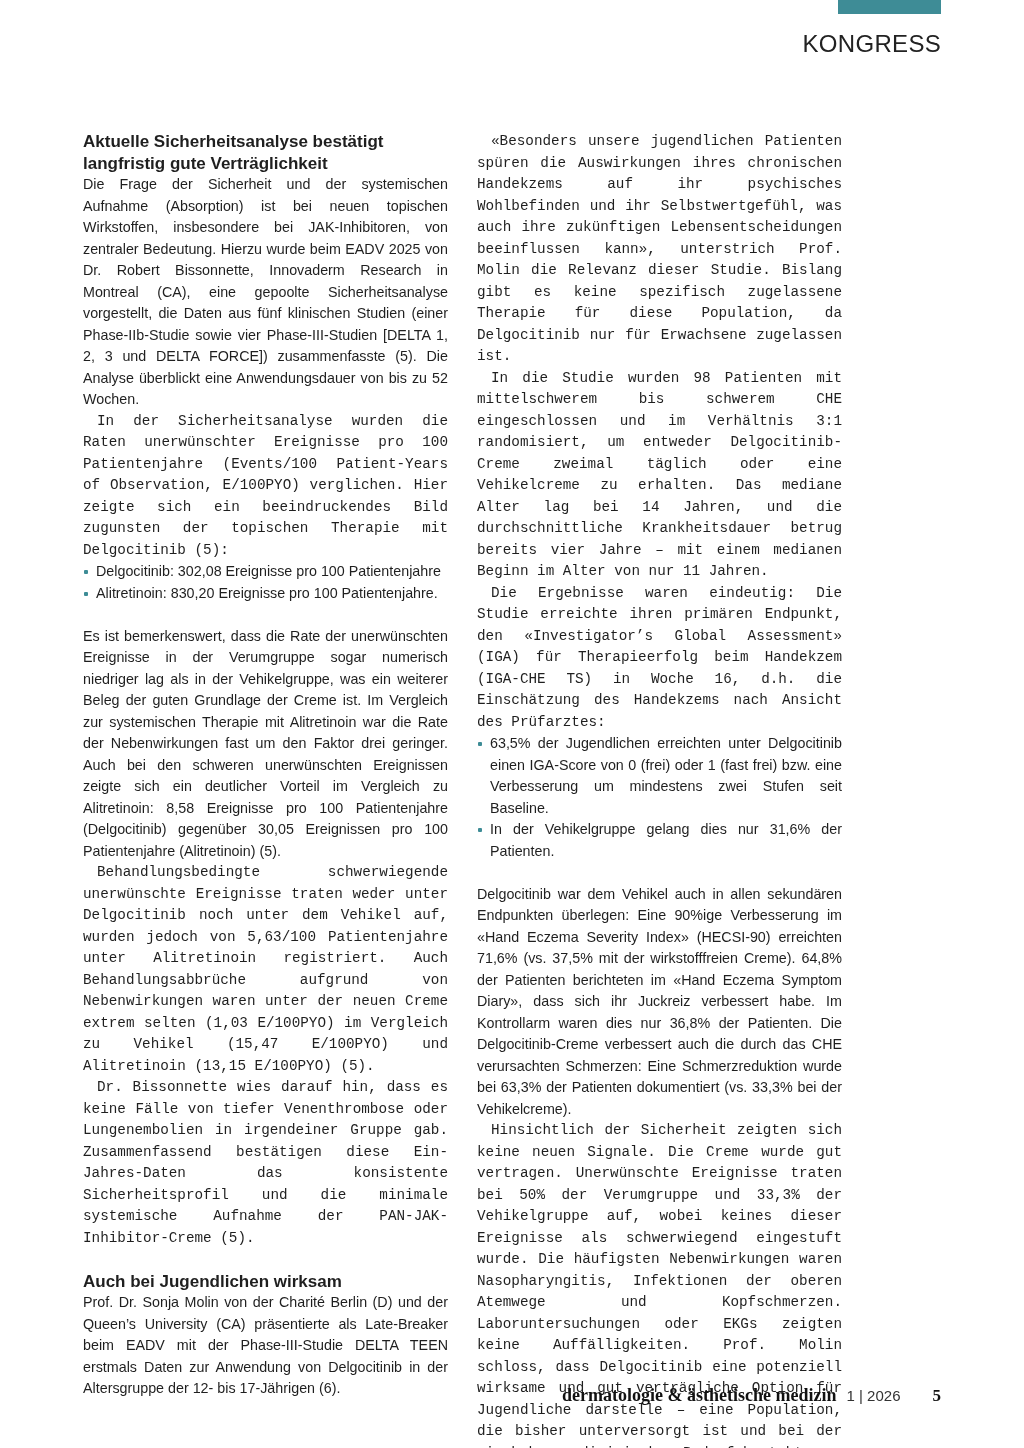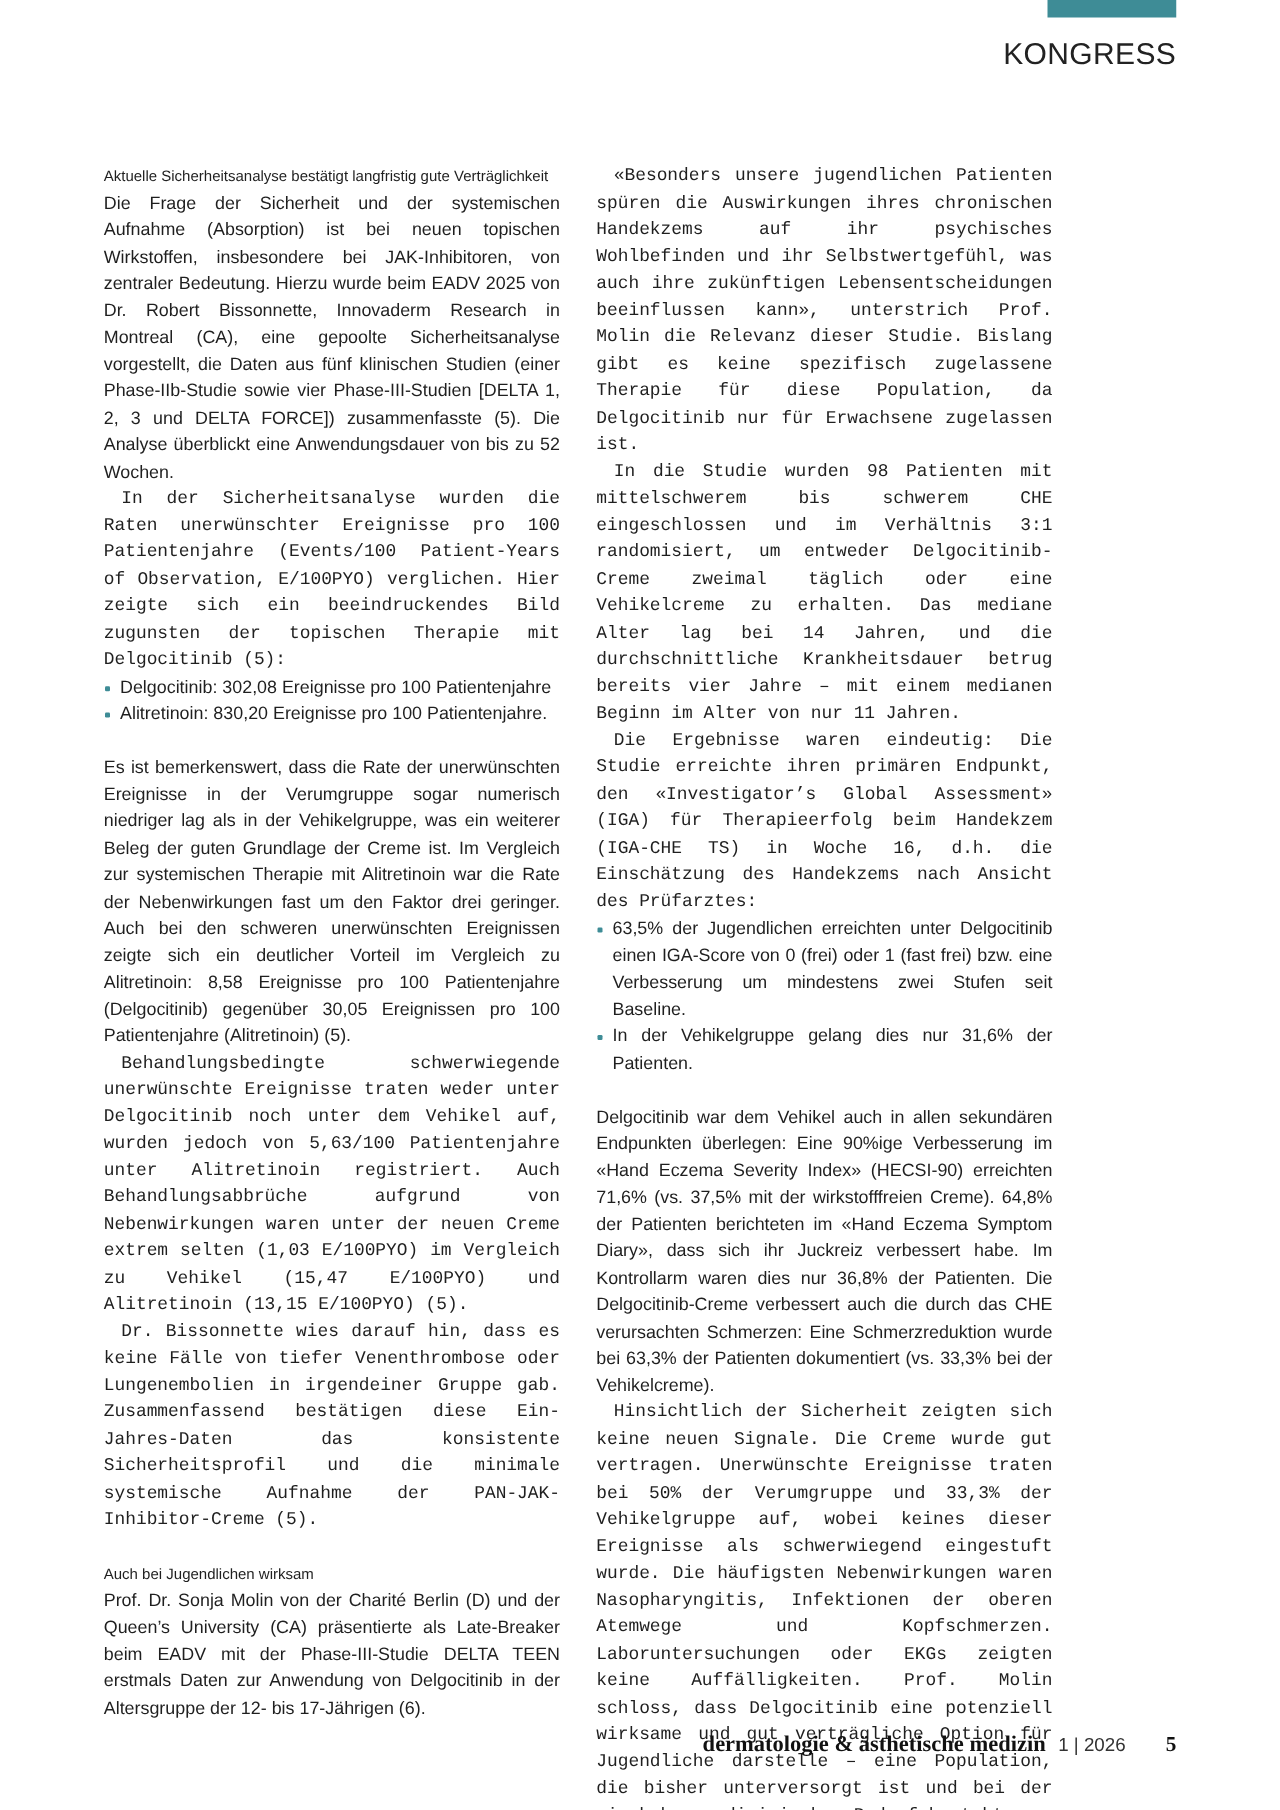--- a/index.html
+++ b/index.html
@@ -5,21 +5,21 @@
   html, body { margin: 0; padding: 0; background: #ffffff; }
   body { width: 1024px; height: 1448px; position: relative; overflow: hidden;
          font-family: "Liberation Sans", "DejaVu Sans", sans-serif; color: #1f1f1f; }
   .top-bar { position: absolute; left: 838px; top: 0; width: 103px; height: 14px; background: #3e8c96; }
   .section-label { position: absolute; right: 83px; top: 30px; font-size: 24px; letter-spacing: 0.3px; color: #222; font-weight: 400; }
   .col { position: absolute; top: 131px; width: 365px; font-size: 14.3px; line-height: 21.5px; }
   .col-left { left: 83px; }
   .col-right { left: 477px; }
   .col p { margin: 0; text-align: justify; hyphens: auto; }
   .col p.indent { text-indent: 14px; font-family: Liberation Mono, monospace; }
-  .col h3 { margin: 0; font-size: 12px; line-height: 21.5px; font-weight: 400; }
+  .col h3 { margin: 0; font-size: 17px; line-height: 21.5px; font-weight: 700; }
   .gap { height: 21.5px; }
   ul.bullets { list-style: none; margin: 0; padding: 0; }
   ul.bullets li { position: relative; padding-left: 13px; text-align: justify; }
   ul.bullets li::before { content: ""; position: absolute; left: 1px; top: 9px; width: 4px; height: 4px; background: #3e8c96; border-radius: 1px; }
   .end-mark { display: inline-block; float: right; width: 8px; height: 8px; border: 1.5px solid #3e8c96; margin-top: 6px; }
   .author { margin-top: 0; font-size: 9.5px; font-weight: 700; line-height: 14px; }
   .source { margin-top: 16px; font-family: "DejaVu Serif", "Liberation Serif", serif; font-size: 9.6px; line-height: 16px; color: #333; }
   .footer { position: absolute; top: 1385px; right: 83px; display: flex; align-items: baseline; gap: 10px; }
   .journal { font-family: "Liberation Serif", "DejaVu Serif", serif; font-weight: 700; font-size: 18px; color: #111; }
   .issue { font-size: 15px; color: #333; }

